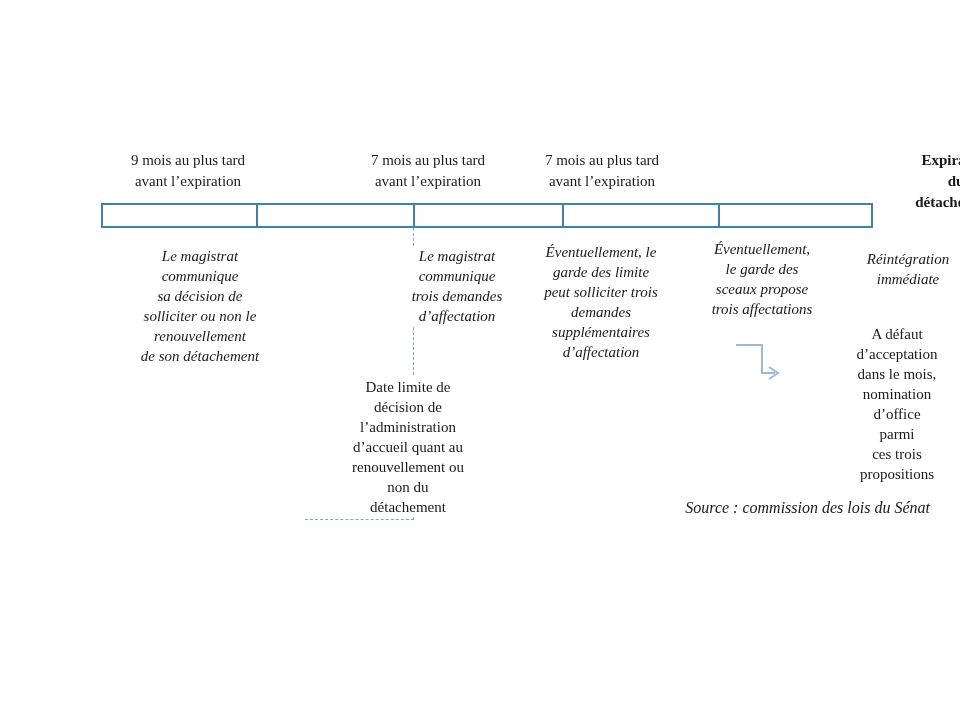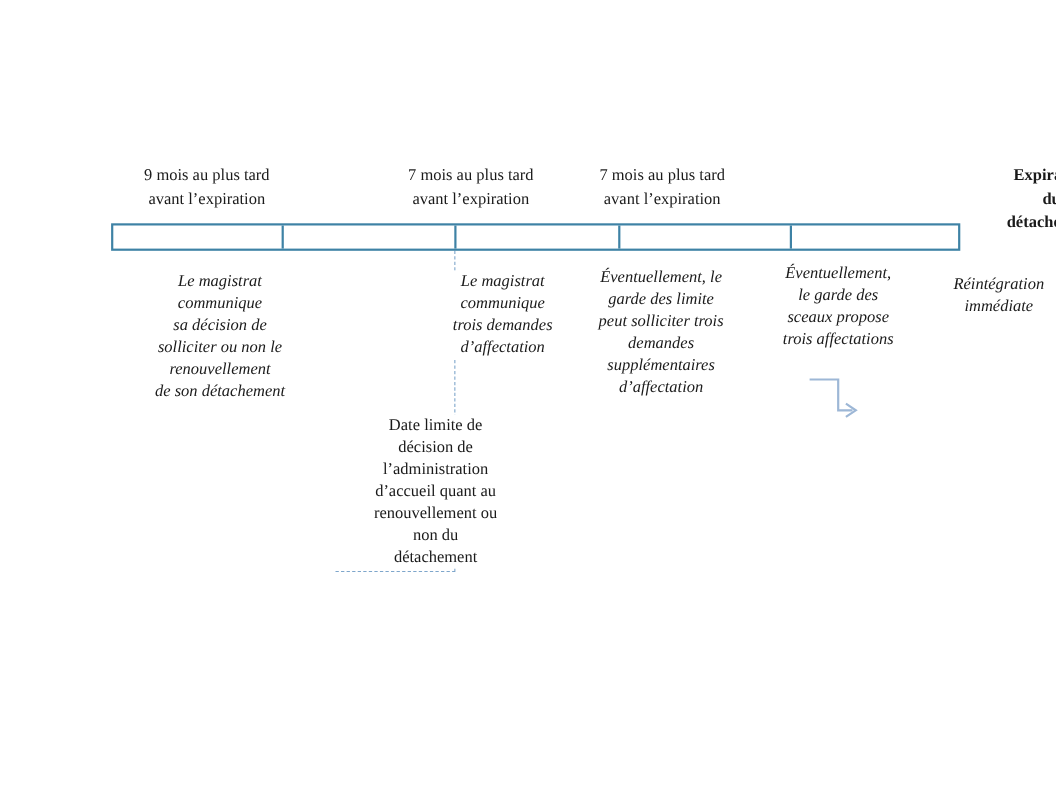--- a/index.html
+++ b/index.html
@@ -33,21 +33,21 @@
 
   
   .event{font-size:15px;line-height:20px;font-style:italic;}
   .event-1{left:160px;top:246px;}
   .event-2{left:417px;top:246px;background:#fff;padding:0 3px;}
   .event-3{left:561px;top:242px;}
   .event-4{left:722px;top:239px;}
   .event-5{left:868px;top:249px;}
 
   
-  .deadline-note{left:356px;top:377px;font-size:15px;line-height:20px;background:#fff;padding:0 2px;}
+  .deadline-note{left:368px;top:377px;font-size:15px;line-height:20px;background:#fff;padding:0 2px;}
   .default-note{left:857px;top:324px;font-size:15px;line-height:20px;}
 
   
   .dash-v{left:413px;top:228px;height:291px;width:0;border-left:1px dashed var(--dashed-line,#7EA6CB);}
   .dash-h{left:305px;top:519px;width:109px;height:0;border-top:1px dashed var(--dashed-line,#7EA6CB);}
 
   .arrow-svg{left:733px;top:337px;}
   .arrow-svg path{stroke:var(--arrow,#9DB7D6);stroke-width:2;fill:none;}
 
   
@@ -111,15 +111,23 @@
 l’administration
 d’accueil quant au
 renouvellement ou
 non du
 détachement</div>
 
   <svg class="abs arrow-svg" width="56" height="46" viewBox="0 0 56 46">
     <path d="M3 8 H29 V36 H42"></path>
     <path d="M36 30 L45 36 L36 42"></path>
   </svg>
+  <div class="abs centered pre default-note">A défaut
+d’acceptation
+dans le mois,
+nomination
+d’office parmi
+ces trois
+propositions</div>
 
+  <div class="abs source-note">Source : commission des lois du Sénat</div>
 
 </div>
 
 </body></html>

